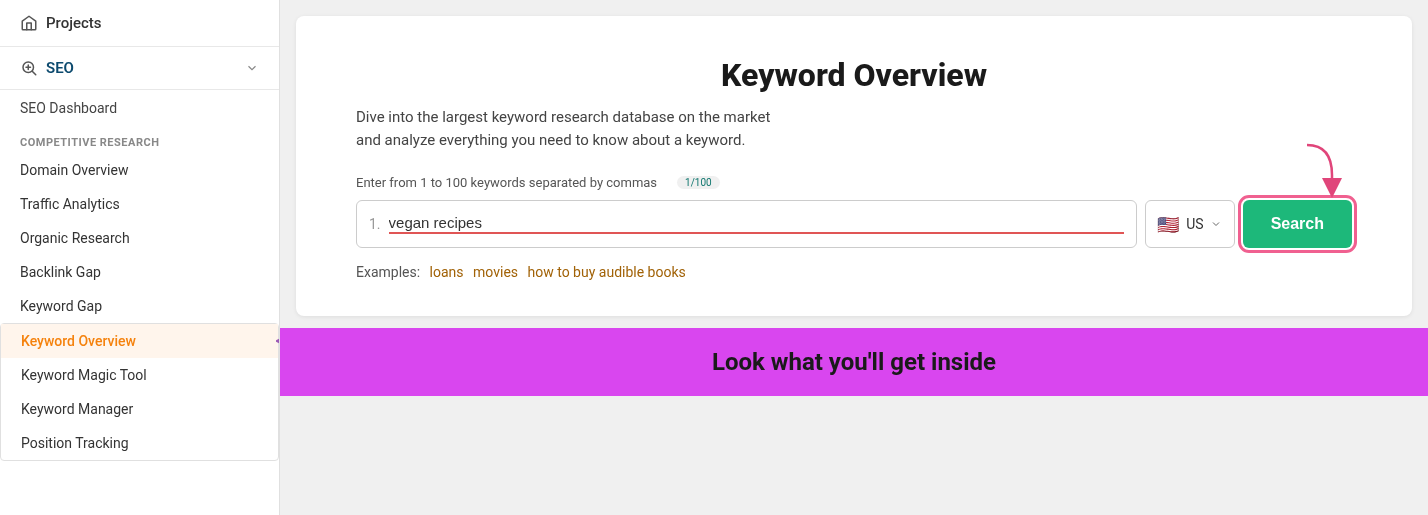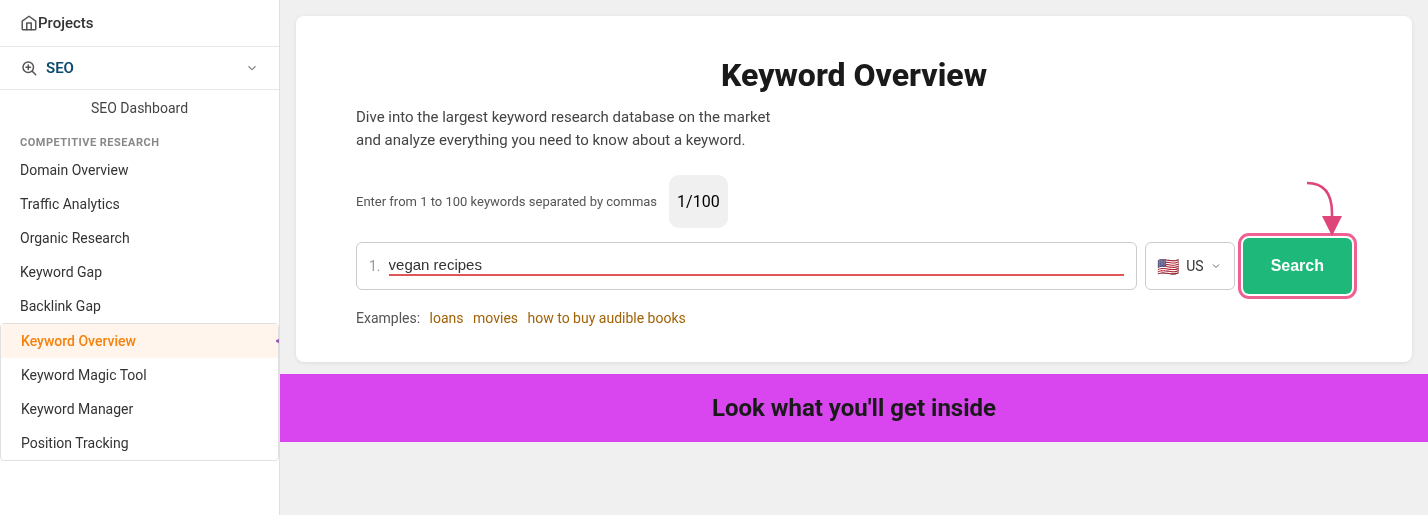--- a/index.html
+++ b/index.html
@@ -12,20 +12,21 @@
       background: #fff;
       border-right: 1px solid #e0e0e0;
       display: flex;
       flex-direction: column;
       height: 100%;
       overflow-y: auto;
     }
     .sidebar-projects {
       display: flex;
       align-items: center;
+      gap: 8px;
       padding: 14px 20px;
       font-size: 15px;
       font-weight: 500;
       color: #333;
       border-bottom: 1px solid #e8e8e8;
     }
     .sidebar-projects svg { color: #666; }
     .sidebar-seo-section {
       display: flex;
       align-items: center;
@@ -36,21 +37,20 @@
       color: #0c4a6e;
       border-bottom: 1px solid #e8e8e8;
       cursor: pointer;
     }
     .sidebar-seo-left { display: flex; align-items: center; gap: 8px; }
     .sidebar-dashboard {
       padding: 10px 20px;
       font-size: 14px;
       color: #444;
       cursor: pointer;
-      text-align: center;
     }
     .sidebar-category-label {
       padding: 10px 20px 4px;
       font-size: 11px;
       font-weight: 700;
       color: #888;
       letter-spacing: 0.5px;
       text-transform: uppercase;
     }
     .sidebar-item {
@@ -118,28 +118,28 @@
       text-align: left;
       line-height: 1.5;
       margin-bottom: 24px;
     }
     .input-label {
       font-size: 13px;
       color: #555;
       margin-bottom: 10px;
       display: flex;
       align-items: center;
-      gap: 12px;
+      gap: 20px;
     }
     .keyword-count-badge {
       background: #f0f0f0;
       border-radius: 10px;
-      padding: 17px 8px;
-      font-size: 16px;
-      color: #000000;
+      padding: 1px 8px;
+      font-size: 10px;
+      color: #0f766e;
     }
     .search-row {
       display: flex;
       align-items: center;
       gap: 8px;
       margin-bottom: 16px;
     }
     .keyword-input-wrapper {
       display: flex;
       align-items: center;
@@ -193,21 +193,21 @@
       font-size: 14px;
       color: #999;
       white-space: nowrap;
       min-width: 180px;
     }
     .search-btn {
       background: #1db87a;
       color: #fff;
       border: none;
       border-radius: 6px;
-      height: 56px;
+      height: 48px;
       padding: 0 28px;
       font-size: 16px;
       font-weight: 600;
       cursor: pointer;
       outline: 3px solid #f06090;
       outline-offset: 2px;
     }
     .examples-row {
       font-size: 14px;
       color: #555;
@@ -284,22 +284,22 @@
   <div class="sidebar-dashboard">
     <span>SEO Dashboard</span>
   </div>
 
   <div class="sidebar-category-label">
     <span>COMPETITIVE RESEARCH</span>
   </div>
   <div class="sidebar-item"><span>Domain Overview</span></div>
   <div class="sidebar-item"><span>Traffic Analytics</span></div>
   <div class="sidebar-item"><span>Organic Research</span></div>
+  <div class="sidebar-item"><span>Backlink Gap</span></div>
   <div class="sidebar-item"><span>Keyword Gap</span></div>
-  <div class="sidebar-item"><span>Backlink Gap</span></div>
 
   <div class="sidebar-keyword-research-section">
     <div class="sidebar-keyword-research-wrapper">
       <div class="sidebar-item-active">
         <span>Keyword Overview</span>
 
         <svg class="purple-arrow" width="50" height="22" viewBox="0 0 50 22" style="position:absolute;right:-48px;top:50%;transform:translateY(-50%);">
           <defs>
             <marker id="arrowhead" markerWidth="6" markerHeight="6" refX="3" refY="3" orient="auto">
               <polygon points="0 0, 6 3, 0 6" fill="#9b59b6"></polygon>

